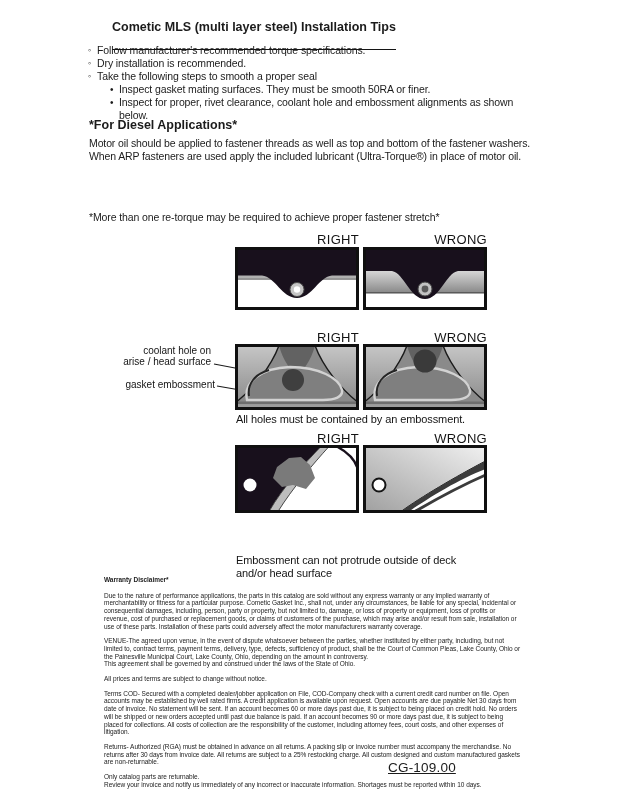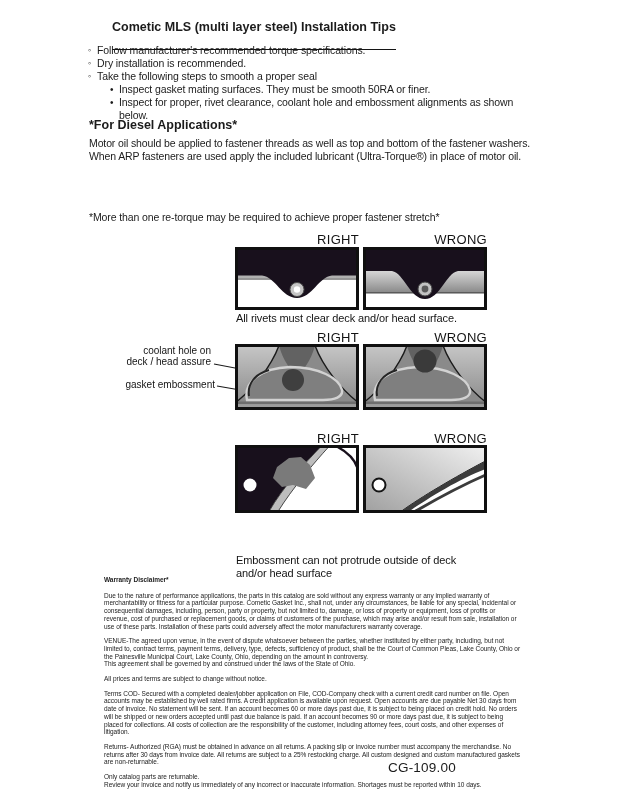--- a/index.html
+++ b/index.html
@@ -25,21 +25,21 @@
   .p3{left:89px;top:211px;}
   
   .dg-label{width:124px;text-align:right;font-size:13px;letter-spacing:0.3px;color:#141414;}
   .dg-caption{font-size:11px;letter-spacing:-0.1px;color:#141414;line-height:12.5px;}
   .side-label{font-size:10px;line-height:11px;text-align:right;color:#141414;}
   
   .disc{left:104px;top:576px;width:418px;font-size:6.5px;line-height:7.7px;letter-spacing:-0.03px;color:#222;}
   .disc .h{font-weight:bold;margin:0 0 8px 0;}
   .disc p{margin:0 0 7px 0;}
   .disc p.tight{margin:0;}
-  .page-ref{left:388px;top:760px;font-size:13.5px;letter-spacing:0.2px;color:#1b1b1b;}
+  .page-ref{left:388px;top:760px;font-size:13.5px;letter-spacing:0.2px;color:#1b1b1b;text-decoration:underline;}
   svg{display:block;}
 </style>
 </head>
 <body>
 
 <div class="page">
 
   <div class="abs doc-title">Cometic MLS (multi layer steel) Installation Tips</div>
 
   <div class="abs bullets">
@@ -95,28 +95,27 @@
       <rect x="1.5" y="1.5" width="121" height="60" fill="#ffffff"></rect>
       <rect x="1.5" y="24" width="121" height="22" fill="url(#g1w)"></rect>
       <rect x="1.5" y="45.2" width="121" height="1.3" fill="#4f4f4f"></rect>
       <path d="M1.5,1.5 H122.5 V24 L95,24 C83,26 77,52 62,52 C47,52 41,26 29,24 L1.5,24 Z" fill="#18101c"></path>
       <circle cx="62" cy="42" r="7" fill="#c2c2c2" stroke="#444444" stroke-width="1"></circle>
       <circle cx="62" cy="42" r="3.4" fill="#5a5a5a"></circle>
       <rect x="1.5" y="1.5" width="121" height="60" fill="none" stroke="#101010" stroke-width="3"></rect>
     </svg>
   </div>
 
-  <div class="abs dg-caption" style="left:236px;top:312px;">All rivets must clear deck and/or head surface.</div>
 
   <div class="abs dg-label" style="left:235px;top:330px;">RIGHT</div>
   <div class="abs dg-label" style="left:363px;top:330px;">WRONG</div>
 
   <div class="abs side-label" style="left:95px;top:345px;width:116px;">
     <div>coolant hole on</div>
-    <div>deck / head assure</div>
+    <div>arise / head surface</div>
   </div>
   <div class="abs side-label" style="left:95px;top:379px;width:120px;">gasket embossment</div>
 
   <svg class="abs" style="left:95px;top:340px;" width="210" height="70" viewBox="0 0 210 70">
     <line x1="119" y1="24" x2="198" y2="39" stroke="#1a1a1a" stroke-width="1.1"></line>
     <line x1="122" y1="46" x2="168" y2="54" stroke="#1a1a1a" stroke-width="1.1"></line>
   </svg>
 
   <div class="abs" style="left:235px;top:344px;">
     <svg width="124" height="66" viewBox="0 0 124 66">
@@ -153,20 +152,21 @@
       <path d="M122.5,1.5 L80,1.5 C88,23 106,45 122.5,58 Z" fill="url(#g2b)" stroke="#1a1a1a" stroke-width="1.4"></path>
       <rect x="1.5" y="57.5" width="121" height="2.6" fill="#6e6e6e"></rect>
       <rect x="1.5" y="60.1" width="121" height="4.4" fill="#9c9c9c"></rect>
       <path d="M12,56 C8,38 26,24 55,23 C84,23 104,34 107,46 C108,53 100,56 88,56 L24,56 C17,56 13,56 12,56 Z" fill="#7f7f7f" stroke="#d2d2d2" stroke-width="2.4"></path>
       <path d="M14,52 C12,40 20,30 34,26" fill="none" stroke="#242424" stroke-width="2"></path>
       <circle cx="62" cy="17" r="11.5" fill="#3a3a3a"></circle>
       <rect x="1.5" y="1.5" width="121" height="63" fill="none" stroke="#101010" stroke-width="3"></rect>
     </svg>
   </div>
 
+  <div class="abs dg-caption" style="left:236px;top:413px;">All holes must be contained by an embossment.</div>
 
   <div class="abs dg-label" style="left:235px;top:431px;">RIGHT</div>
   <div class="abs dg-label" style="left:363px;top:431px;">WRONG</div>
 
   <div class="abs" style="left:235px;top:445px;">
     <svg width="124" height="68" viewBox="0 0 124 68">
       <rect x="1.5" y="1.5" width="121" height="65" fill="#ffffff"></rect>
       <path d="M1.5,1.5 L86,1.5 C70,18 48,42 34,66.5 L1.5,66.5 Z" fill="#18101c"></path>
       <path d="M86,1.5 L94,1.5 C78,19 57,44 43,66.5 L34,66.5 C48,42 70,18 86,1.5 Z" fill="#bdbdbd" stroke="#222222" stroke-width="0.8"></path>
       <path d="M102,1.5 C114,8 120,15 122.5,23" fill="none" stroke="#18101c" stroke-width="2.5"></path>

